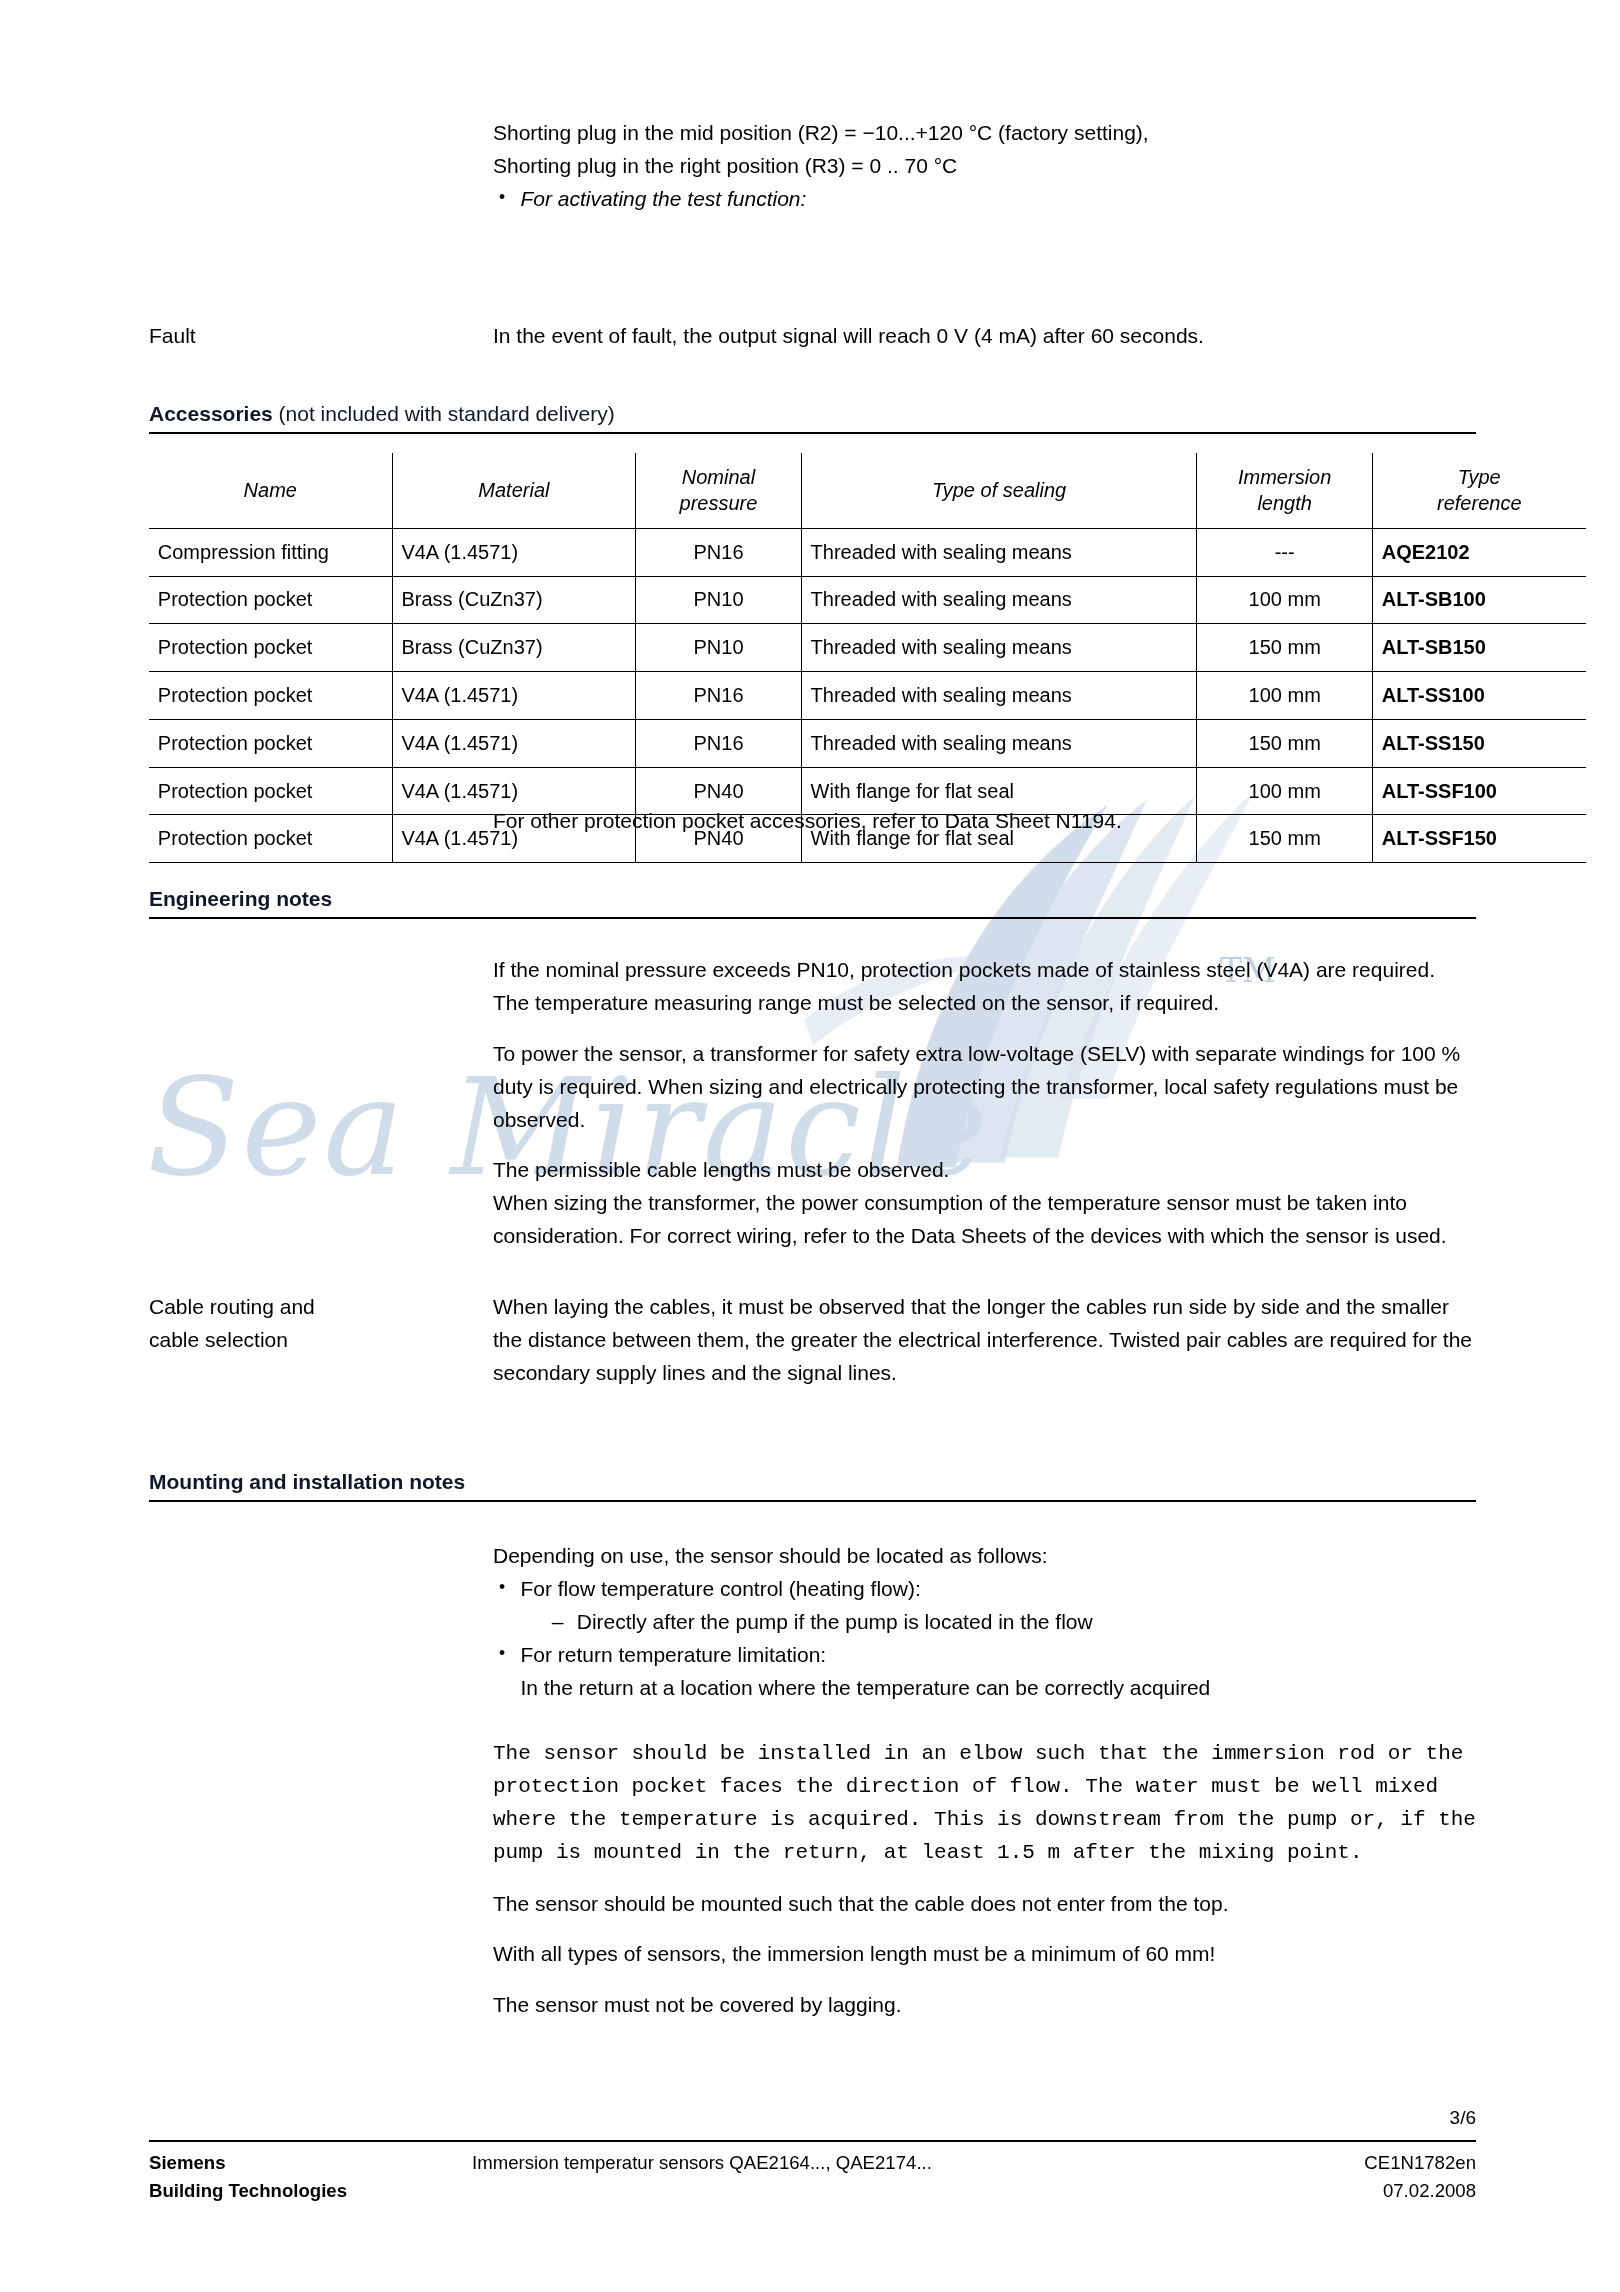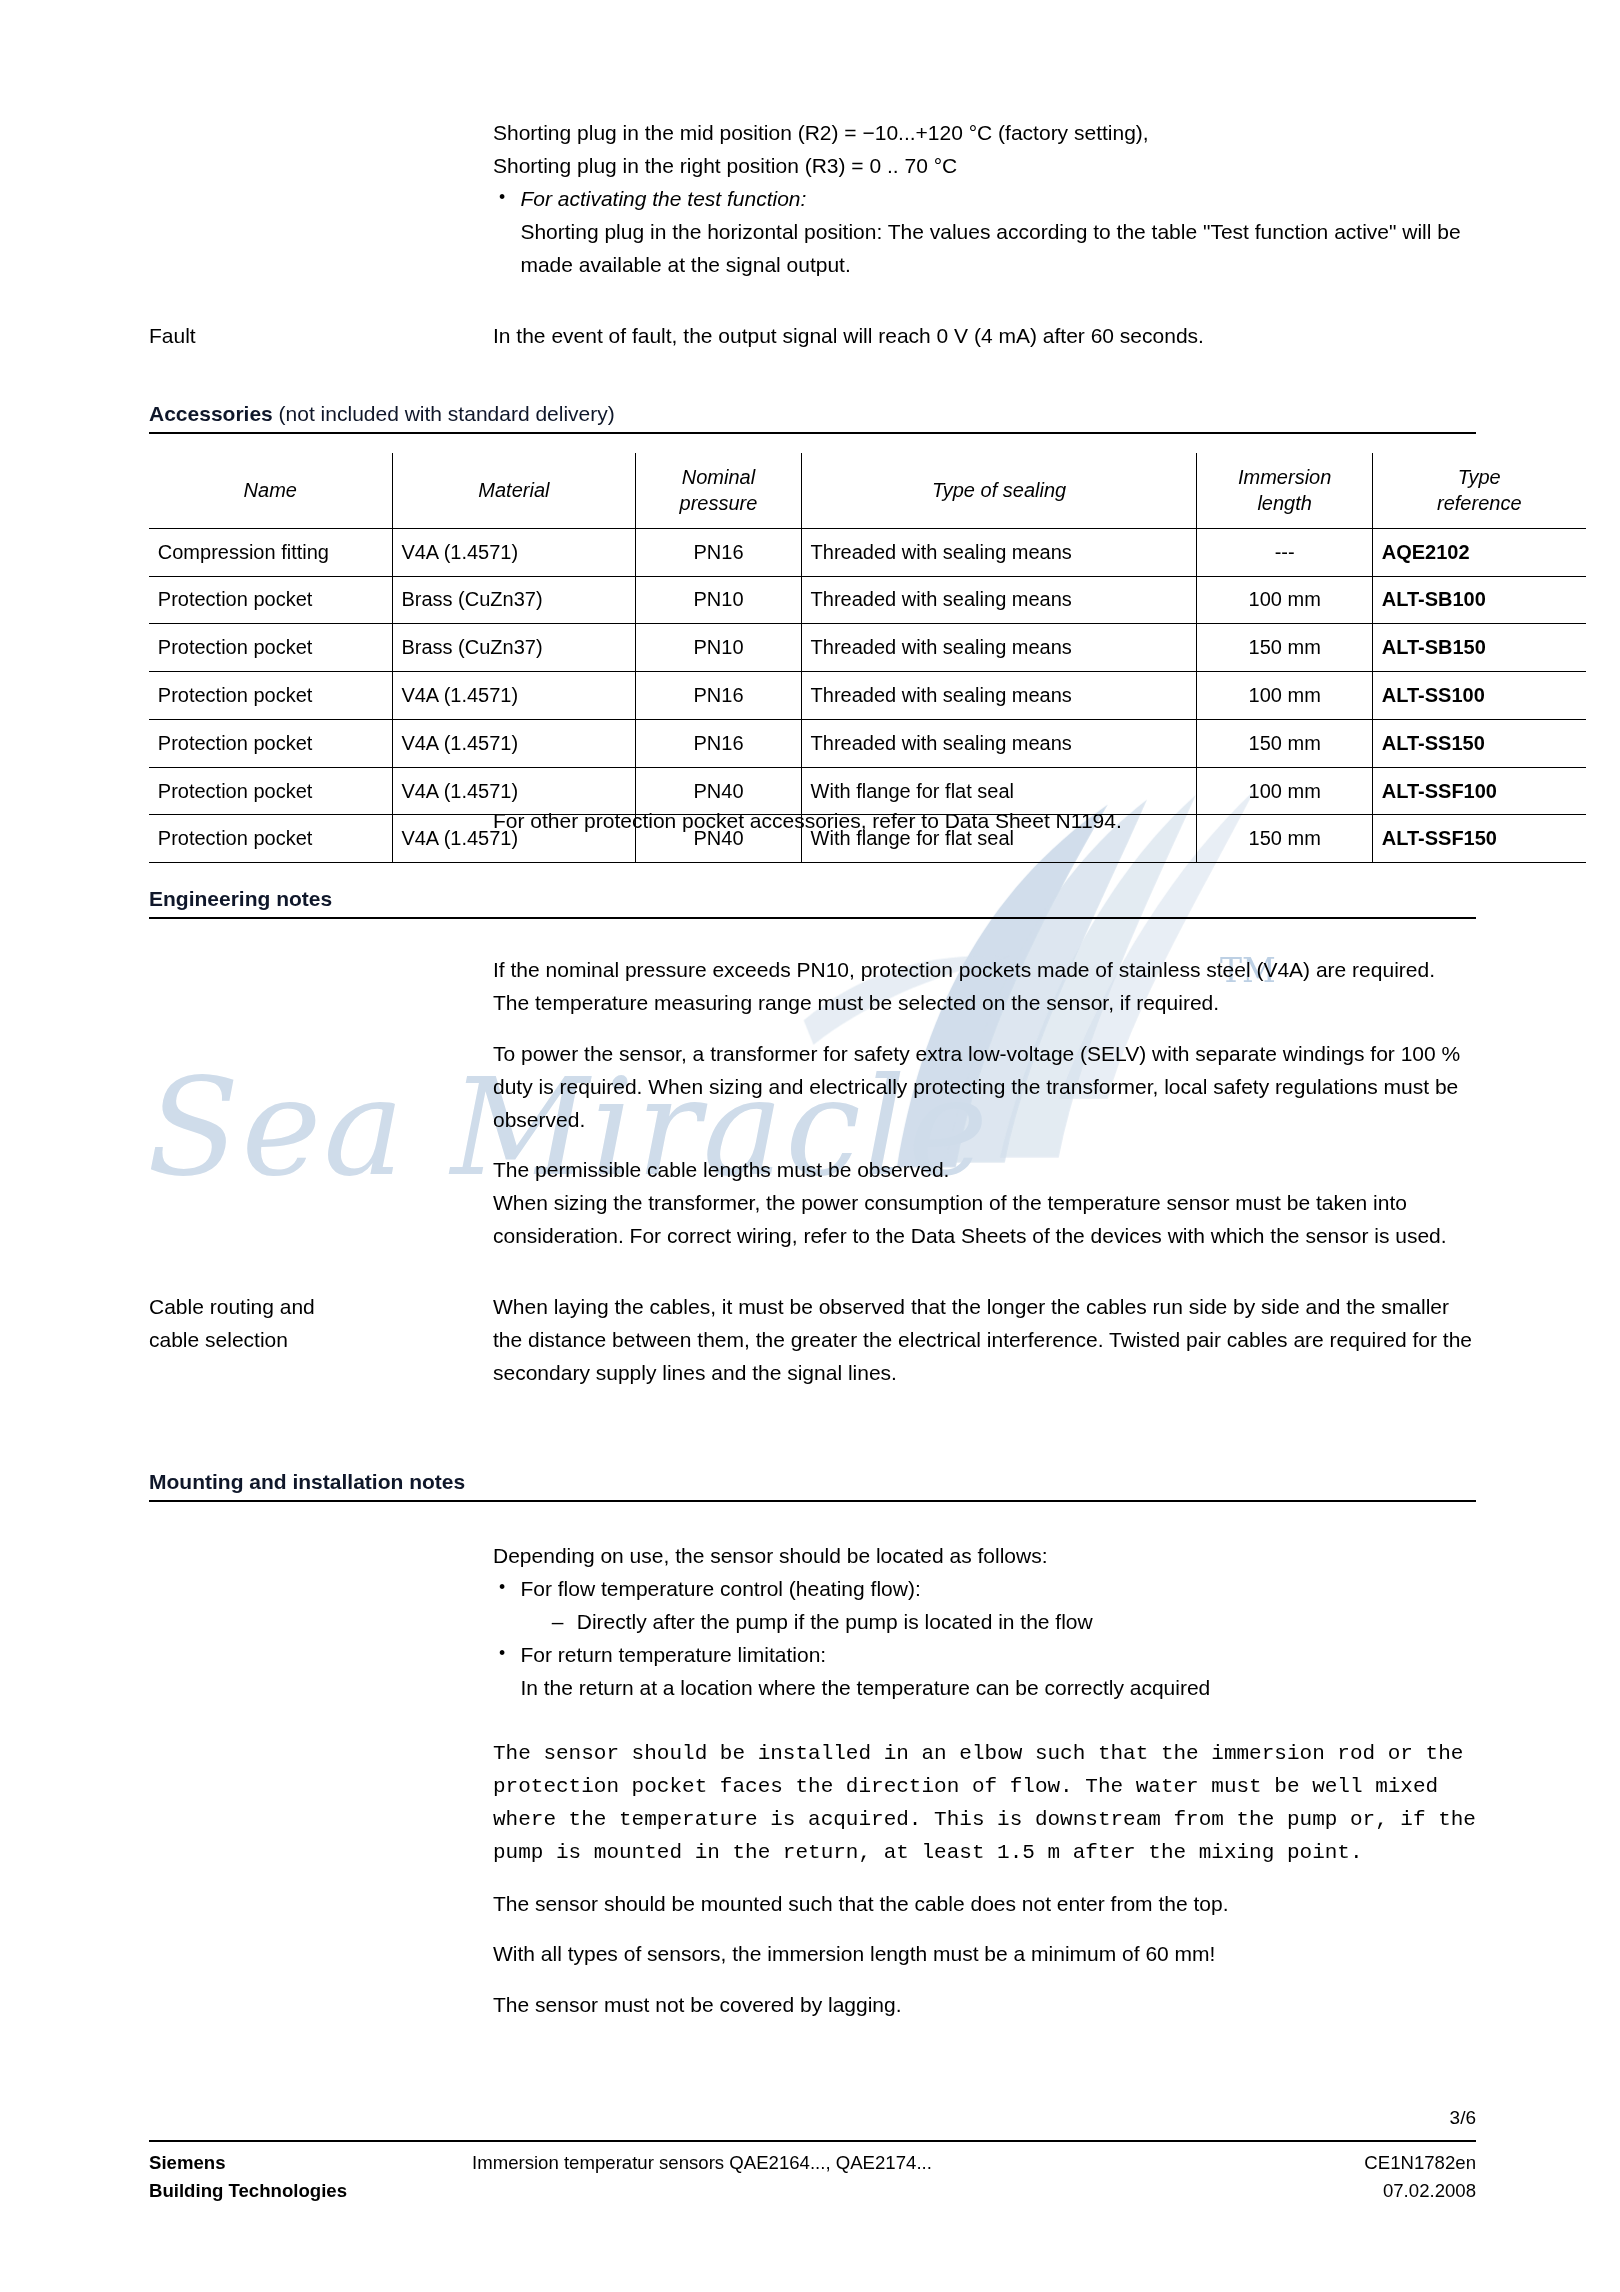--- a/index.html
+++ b/index.html
@@ -250,21 +250,20 @@
       <div class="row">
         <div class="label-col">&nbsp;</div>
         <div class="body-col">
           <div>Shorting plug in the mid position (R2) = −10...+120 °C (factory setting),</div>
           <div>Shorting plug in the right position (R3) = 0 .. 70 °C</div>
           <ul class="bul">
             <li>
               <span class="italic">For activating the test function:</span>
             </li>
           </ul>
-          <div class="sub-line">Shorting plug in the horizontal position: The values according to the table "Test function active" will be made available at the signal output.</div>
         </div>
       </div>
     </div>
 
     <div class="block" style="left:149px; top:319px; width:1327px;">
       <div class="row">
         <div class="label-col">Fault</div>
         <div class="body-col">In the event of fault, the output signal will reach 0 V (4 mA) after 60 seconds.</div>
       </div>
     </div>

